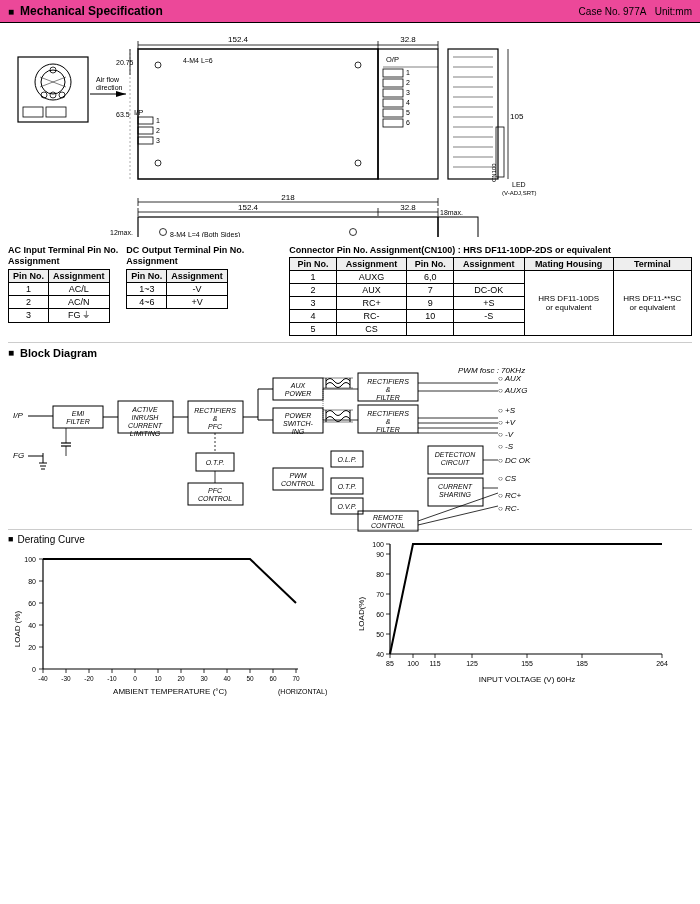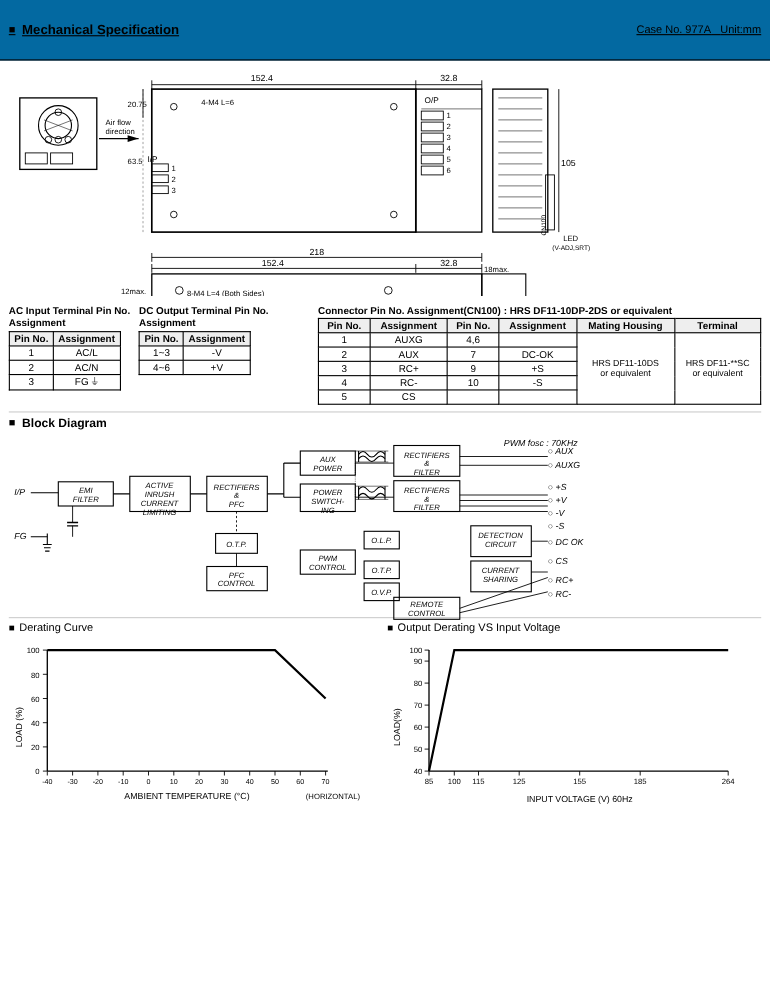--- a/index.html
+++ b/index.html
@@ -10,24 +10,23 @@
       font-family: Arial, sans-serif;
       font-size: 10px;
       color: #000;
       overflow-x: hidden;
     }
 
     
     .header {
       display: flex;
       align-items: center;
-      padding: 20px 8px;
+      padding: 4px 8px;
       border-bottom: 1px solid #000;
-      background: #0369a1;
-      text-decoration: underline;
+      background: #ec4899;
     }
     .header-title {
       font-weight: bold;
       font-size: 12px;
       display: flex;
       align-items: center;
       gap: 6px;
     }
     .header-title::before {
       content: '■';
@@ -369,21 +368,21 @@
           <th>Pin No.</th>
           <th>Assignment</th>
           <th>Pin No.</th>
           <th>Assignment</th>
           <th>Mating Housing</th>
           <th>Terminal</th>
         </tr>
         <tr>
           <td>1</td>
           <td>AUXG</td>
-          <td>4,6</td>
+          <td>6,0</td>
           <td></td>
           <td rowspan="5" style="font-size:8px;vertical-align:middle;">HRS DF11-10DS<br>or equivalent</td>
           <td rowspan="5" style="font-size:8px;vertical-align:middle;">HRS DF11-**SC<br>or equivalent</td>
         </tr>
         <tr>
           <td>2</td>
           <td>AUX</td>
           <td>7</td>
           <td>DC-OK</td>
         </tr>
@@ -610,23 +609,20 @@
 
           <polyline points="35,10 242,10 288,54" fill="none" stroke="#000" stroke-width="2"></polyline>
 
           <text x="162" y="145" font-size="8" fill="#000" text-anchor="middle">AMBIENT TEMPERATURE (°C)</text>
           <text x="270" y="145" font-size="7" fill="#000">(HORIZONTAL)</text>
         </svg>
       </div>
     </div>
 
     <div class="derating-right">
-      <div class="derating-title">
-        <span>Output Derating VS Input Voltage</span>
-      </div>
       <div class="chart-container">
         <svg width="340" height="160" viewBox="0 0 340 160">
 
           <text transform="rotate(-90 12 80)" x="12" y="80" font-size="8" fill="#000" text-anchor="middle">LOAD(%)</text>
 
           <line x1="38" y1="10" x2="38" y2="120" stroke="#000" stroke-width="1.2"></line>
           <line x1="38" y1="120" x2="310" y2="120" stroke="#000" stroke-width="1.2"></line>
 
           <line x1="34" y1="120" x2="38" y2="120" stroke="#000" stroke-width="0.8"></line>
           <text x="32" y="123" font-size="7" fill="#000" text-anchor="end">40</text>

